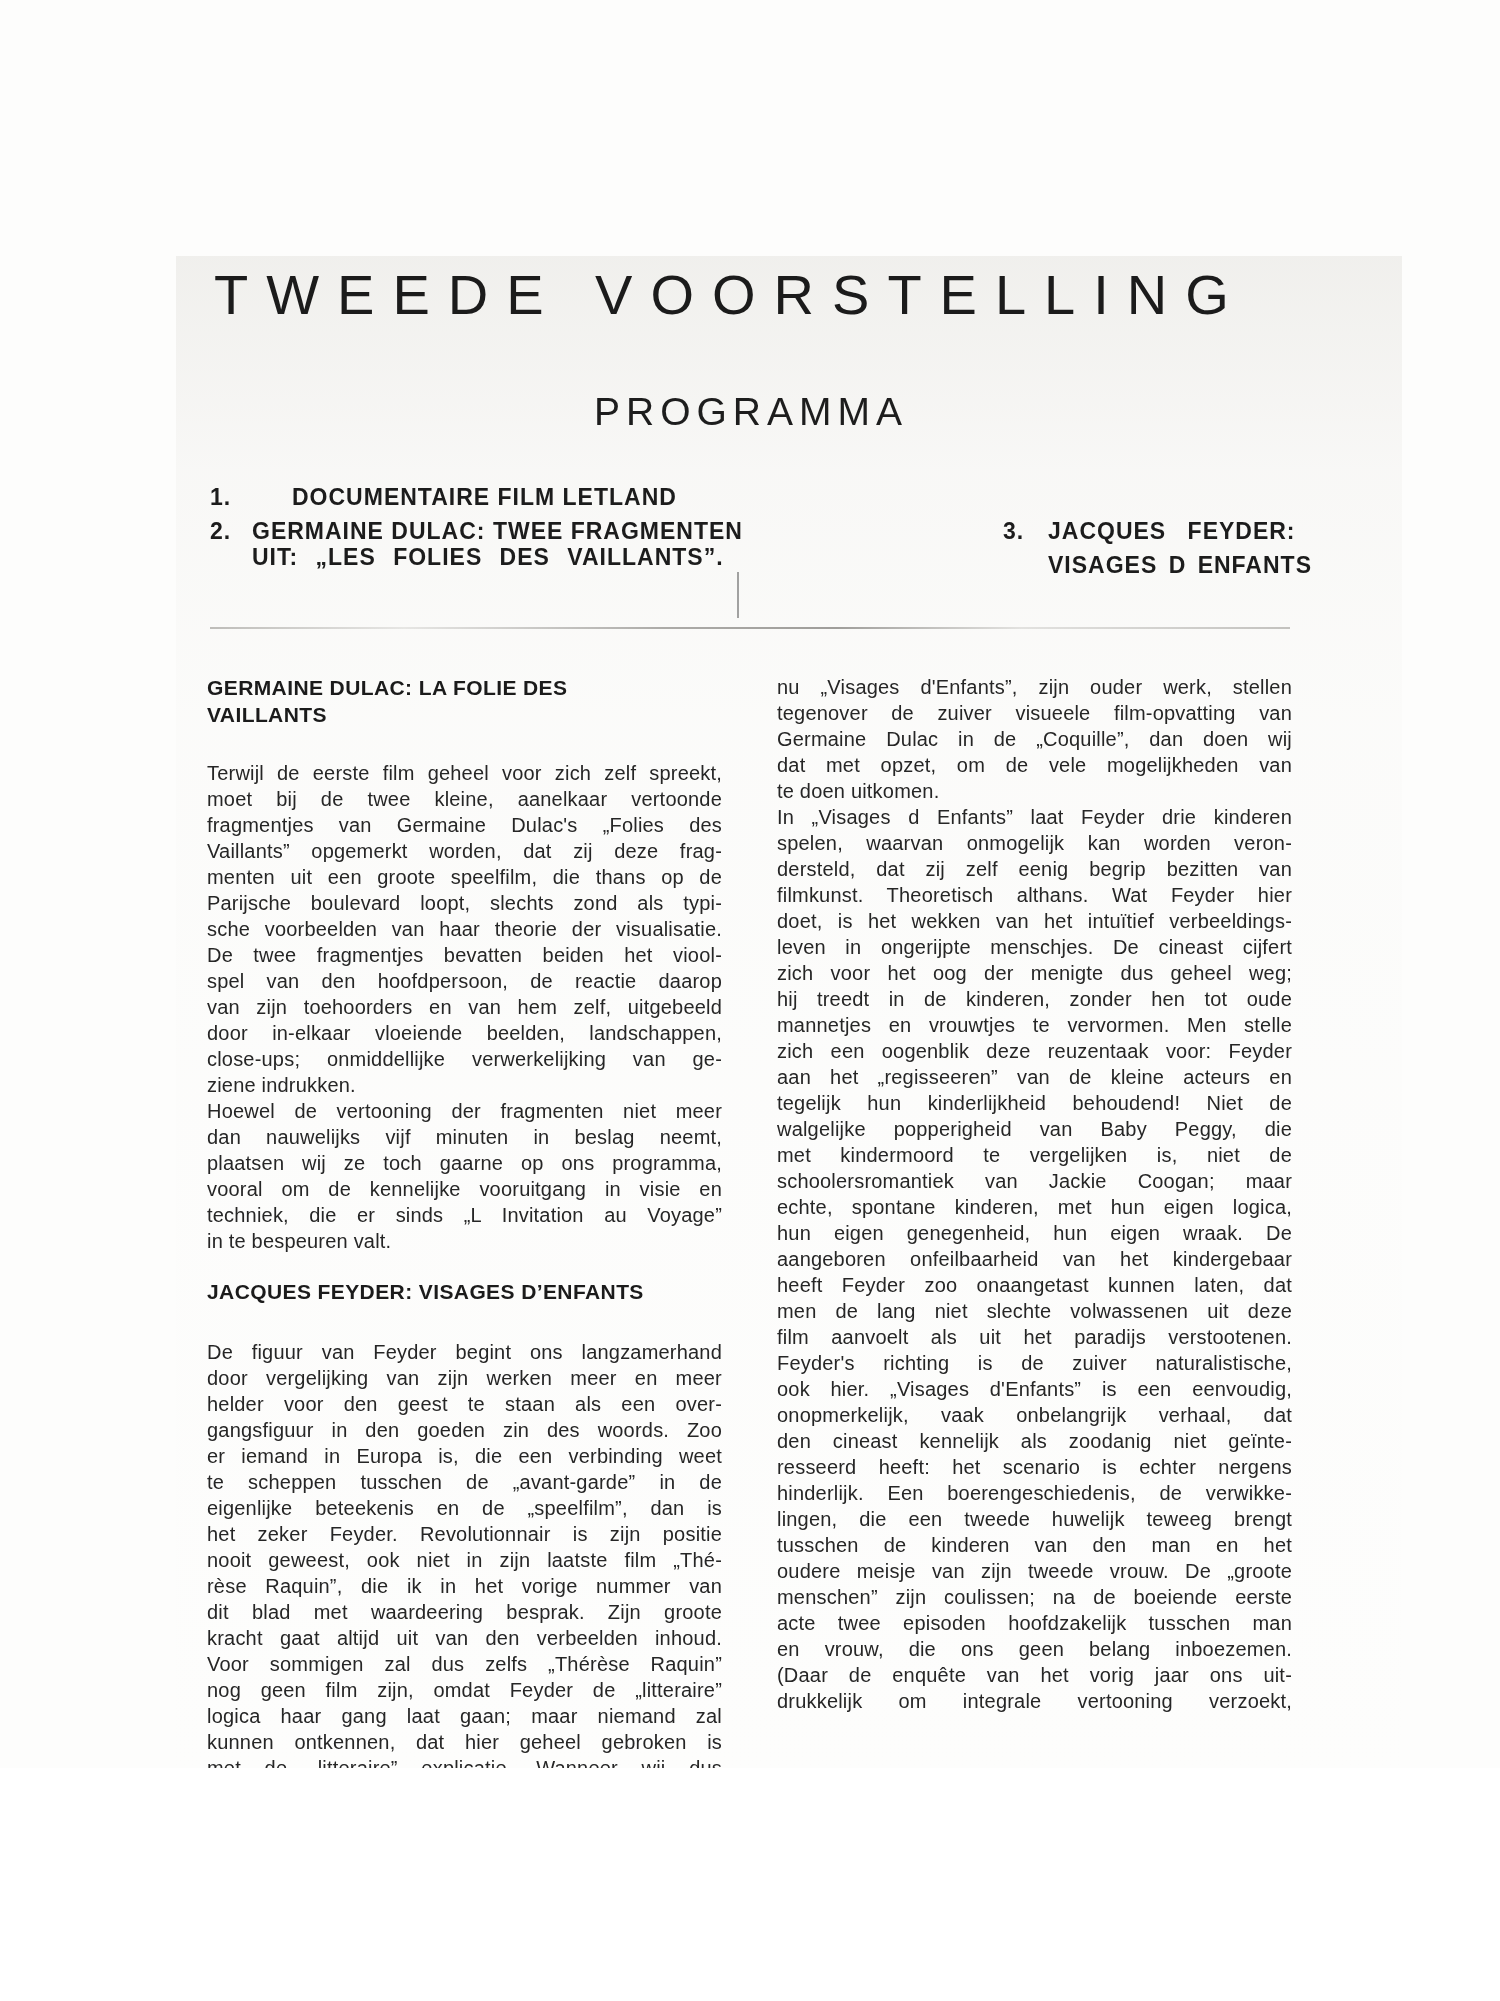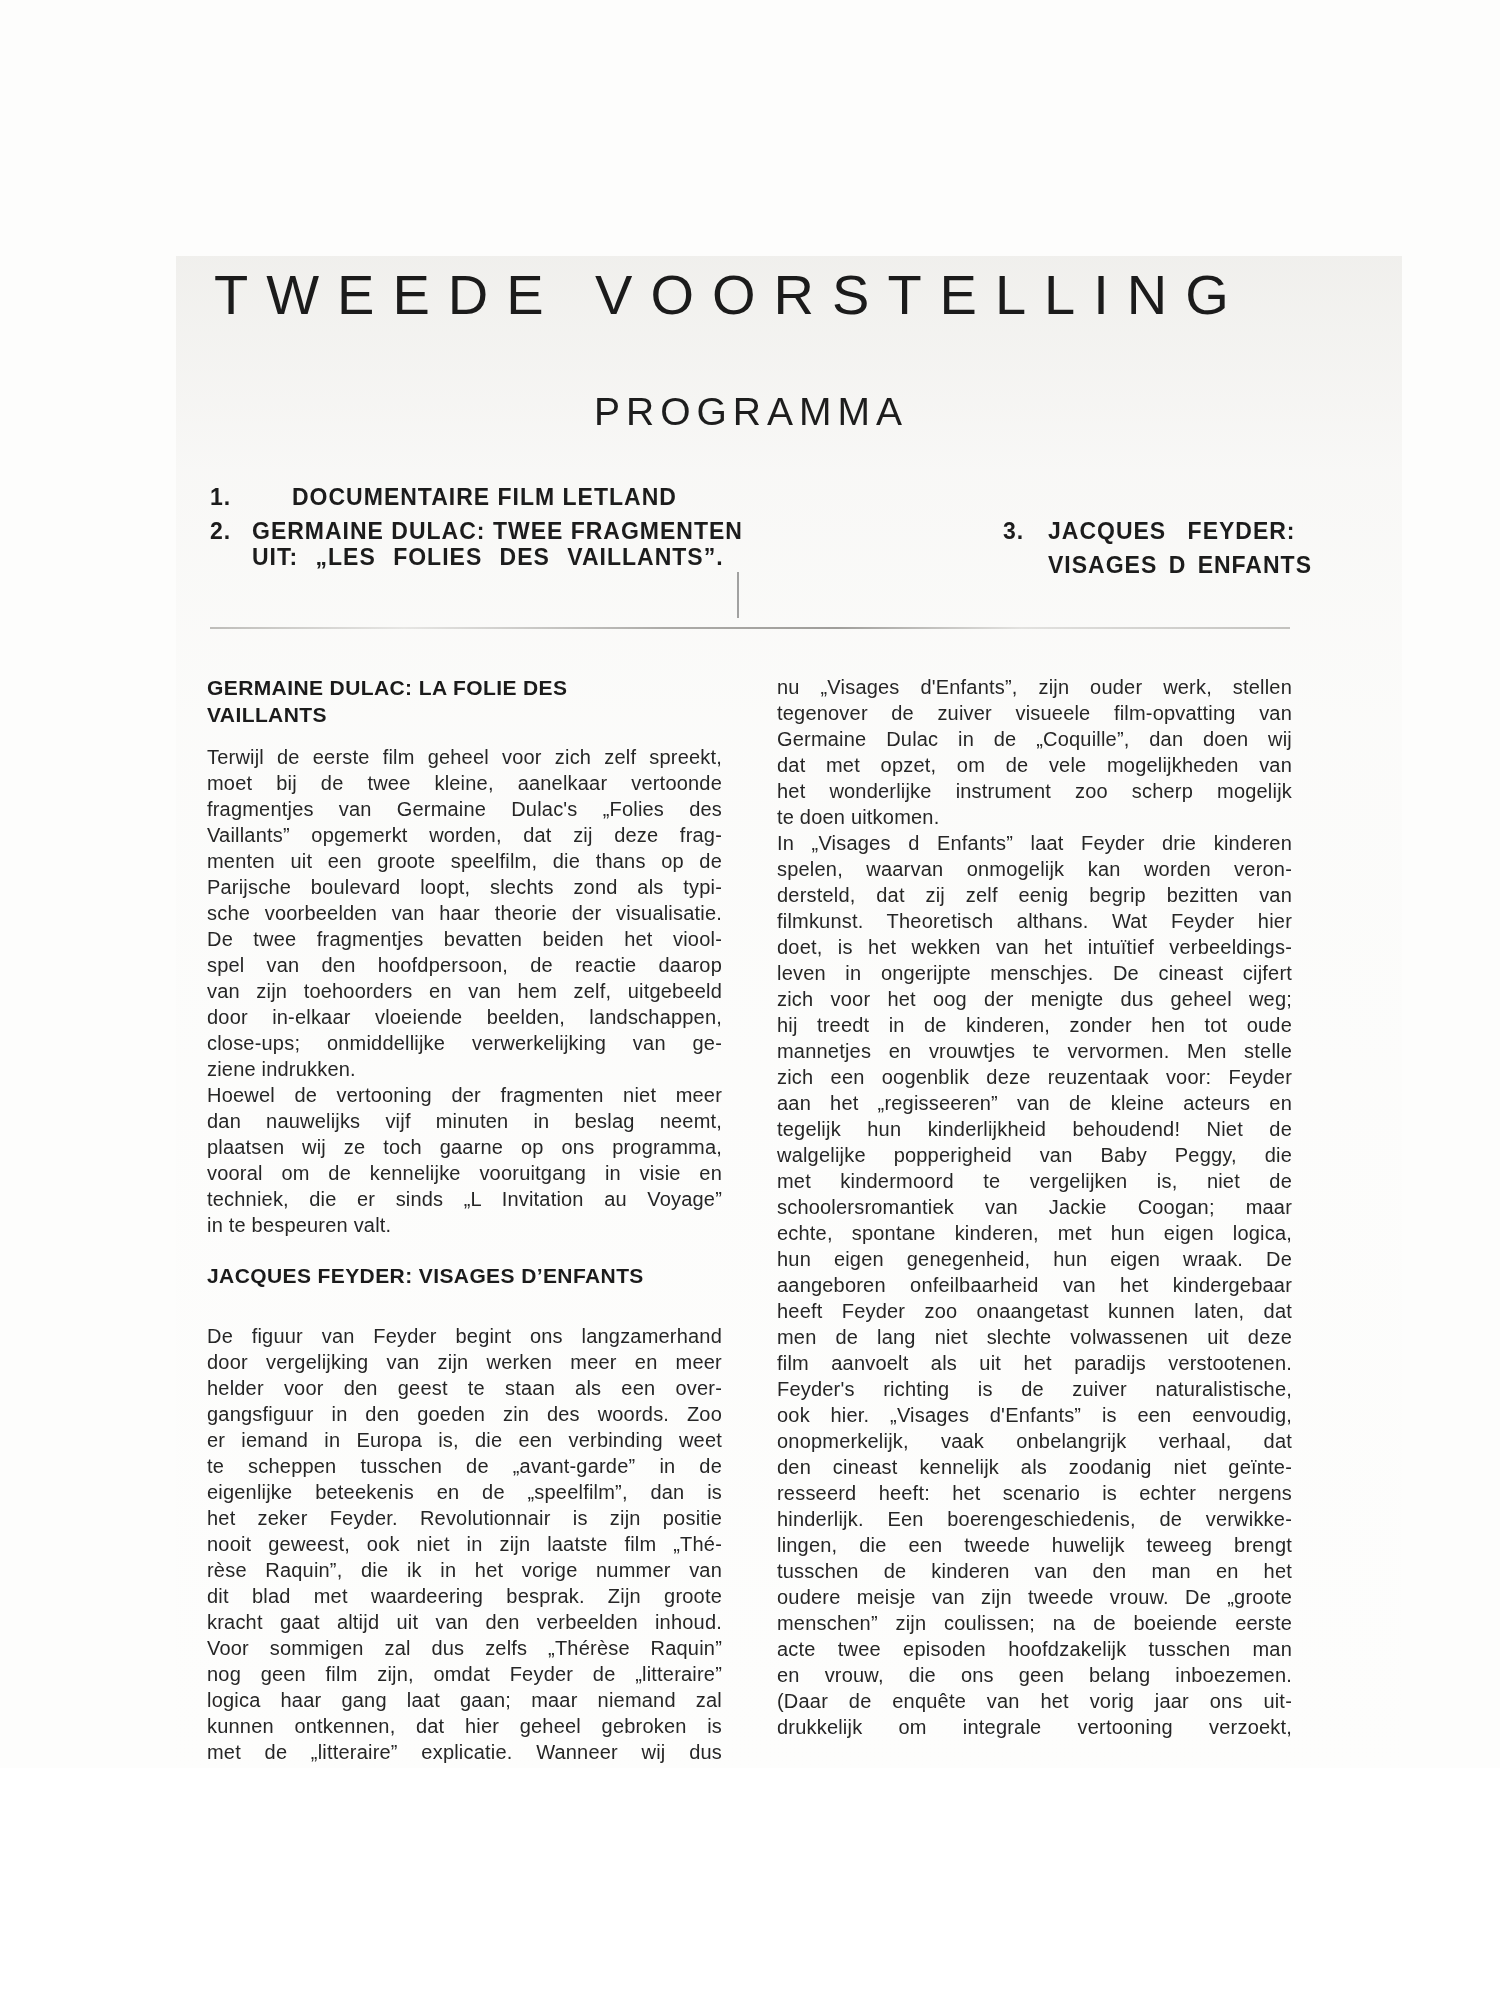--- a/index.html
+++ b/index.html
@@ -37,21 +37,21 @@
       rgba(140,138,133,0.55) 0%, rgba(140,138,133,0.18) 18%,
       rgba(120,118,114,0.60) 42%, rgba(120,118,114,0.70) 58%,
       rgba(140,138,133,0.22) 75%, rgba(140,138,133,0.50) 100%);
   }
   .artifact-tick {
     position:absolute; left:737px; top:572px; width:2px; height:46px;
     background:rgba(90,90,90,0.55);
   }
   .col { position:absolute; top:674px; }
   .col-heading { font-size:21px; font-weight:700; letter-spacing:0.4px;
-    line-height:27px; color:#1b1b1b; margin-bottom:16px; }
+    line-height:27px; color:#1b1b1b; margin-bottom:32px; }
   .col-heading.sub { margin-top:24px; margin-bottom:34px; }
   .para { margin:0; }
   .bline {
     font-size:20px; line-height:26px; letter-spacing:0.2px; color:#262626;
     text-align:justify; text-align-last:justify; white-space:normal;
   }
   .bline-end { text-align-last:left; }
   .hline { white-space:nowrap; }
 </style>
 </head>
@@ -135,21 +135,20 @@
       </div>
   </div>
 
   <div class="col" style="left:777px; width:515px;">
     <div>
         <div class="para">
           <div class="bline">nu „Visages d'Enfants”, zijn ouder werk, stellen</div>
           <div class="bline">tegenover de zuiver visueele film-opvatting van</div>
           <div class="bline">Germaine Dulac in de „Coquille”, dan doen wij</div>
           <div class="bline">dat met opzet, om de vele mogelijkheden van</div>
-          <div class="bline">het wonderlijke instrument zoo scherp mogelijk</div>
           <div class="bline bline-end">te doen uitkomen.</div>
         </div>
         <div class="para">
           <div class="bline">In „Visages d Enfants” laat Feyder drie kinderen</div>
           <div class="bline">spelen, waarvan onmogelijk kan worden veron-</div>
           <div class="bline">dersteld, dat zij zelf eenig begrip bezitten van</div>
           <div class="bline">filmkunst. Theoretisch althans. Wat Feyder hier</div>
           <div class="bline">doet, is het wekken van het intuïtief verbeeldings-</div>
           <div class="bline">leven in ongerijpte menschjes. De cineast cijfert</div>
           <div class="bline">zich voor het oog der menigte dus geheel weg;</div>

